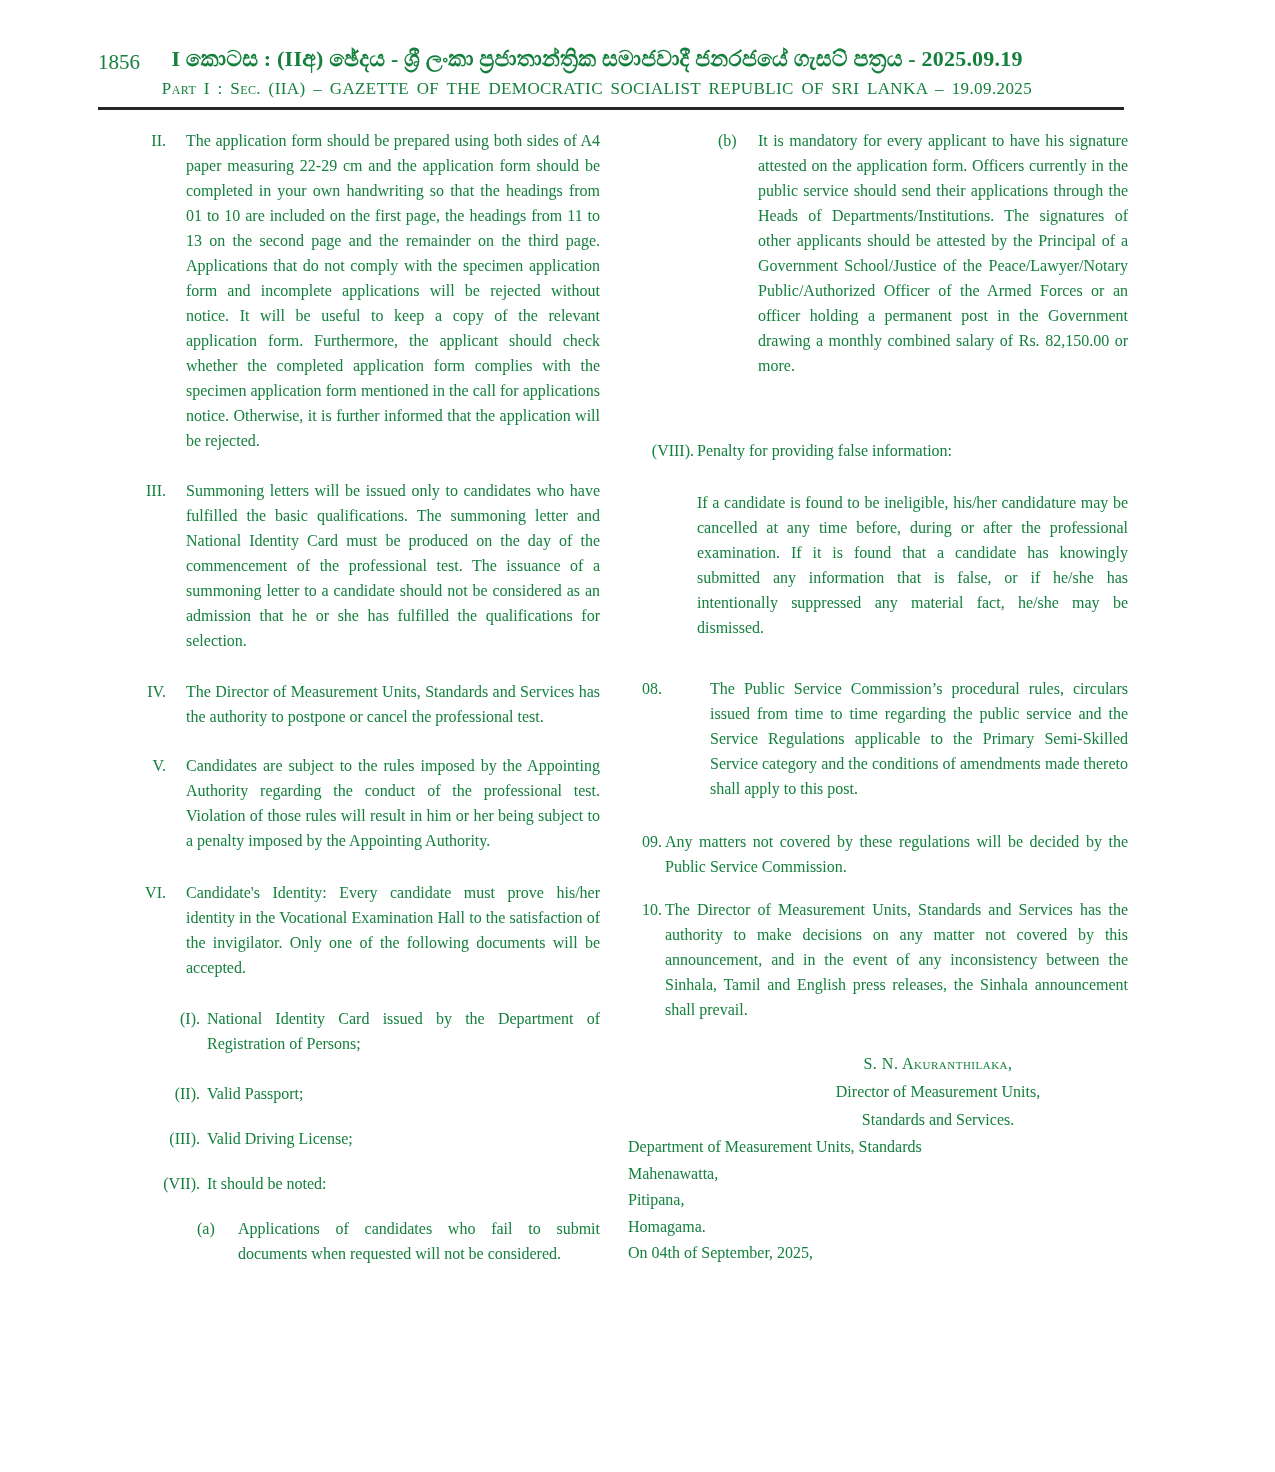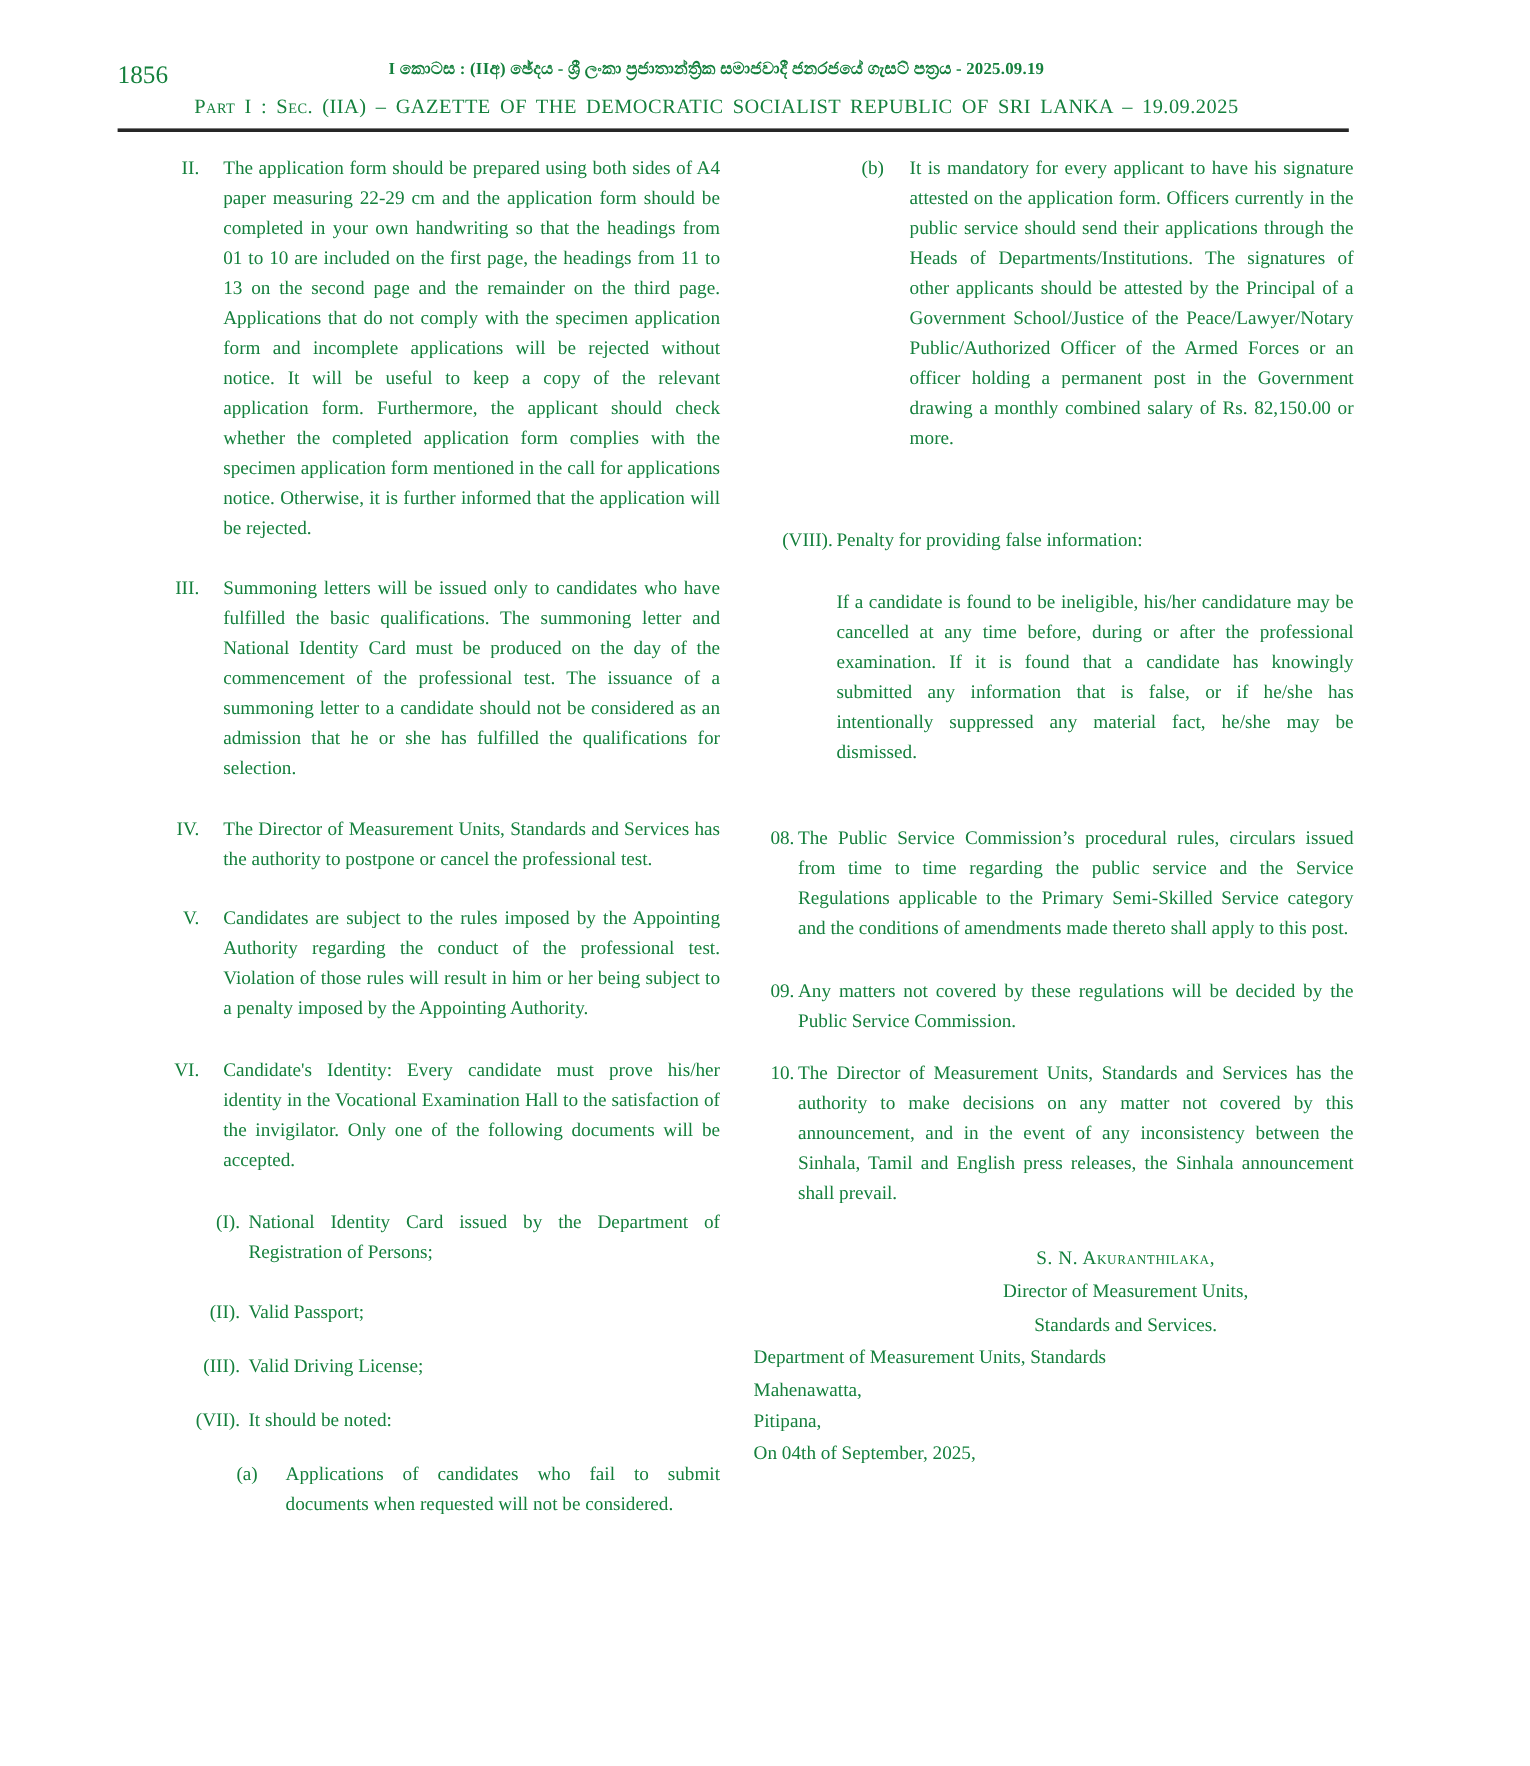--- a/index.html
+++ b/index.html
@@ -9,21 +9,21 @@
     background:#ffffff;
     font-family:"Liberation Serif","DejaVu Serif",serif;
     color:#15803d;
     overflow:hidden;
   }
   
   .header{position:absolute;left:98px;top:44px;width:1026px;}
   .page-number{position:absolute;left:0;top:6px;font-size:21px;}
   .title-sinhala{
     text-align:center;padding-right:28px;
-    font-size:14px;font-weight:bold;line-height:30px;
+    font-size:22px;font-weight:bold;line-height:30px;
     letter-spacing:.2px;
   }
   .title-english{
     text-align:center;padding-right:28px;
     font-size:17px;line-height:22px;margin-top:4px;
     font-variant:small-caps;word-spacing:3px;letter-spacing:.4px;
   }
   .header-rule{margin-top:7px;height:3px;background:#262626;}
   
   .col{position:absolute;top:128px;font-size:16px;line-height:25px;}
@@ -47,21 +47,21 @@
   .letter-b .body{margin-left:4px;}
   
   .numbered .marker{width:34px;}
   .numbered .body{margin-left:3px;}
   .viii .marker{width:66px;}
   .viii .body{margin-left:3px;text-align:left;}
   .viii-para{margin-left:69px;text-align:justify;}
   
   .mt25{margin-top:25px;} .mt26{margin-top:26px;} .mt24{margin-top:24px;}
   .mt27{margin-top:27px;} .mt20{margin-top:20px;} .mt60{margin-top:60px;}
-  .mt32{margin-top:46px;} .mt28{margin-top:28px;} .mt18{margin-top:18px;}
+  .mt32{margin-top:36px;gap:45px;} .mt28{margin-top:28px;} .mt18{margin-top:18px;}
   
   .signature{margin-top:28px;padding-left:120px;text-align:center;line-height:28px;}
   .sig-name{font-variant:small-caps;letter-spacing:.5px;}
   .address{line-height:26.5px;text-align:left;}
 </style>
 </head>
 <body>
 
 <div class="page">
 
@@ -158,18 +158,19 @@
     <div class="signature">
       <div class="sig-name">S. N. Akuranthilaka,</div>
       <div>Director of Measurement Units,</div>
       <div>Standards and Services.</div>
     </div>
 
     <div class="address">
       <div>Department of Measurement Units, Standards</div>
       <div>Mahenawatta,</div>
       <div>Pitipana,</div>
+      <div>Homagama.</div>
       <div>On 04th of September, 2025,</div>
     </div>
 
   </div>
 
 </div>
 
 </body></html>

